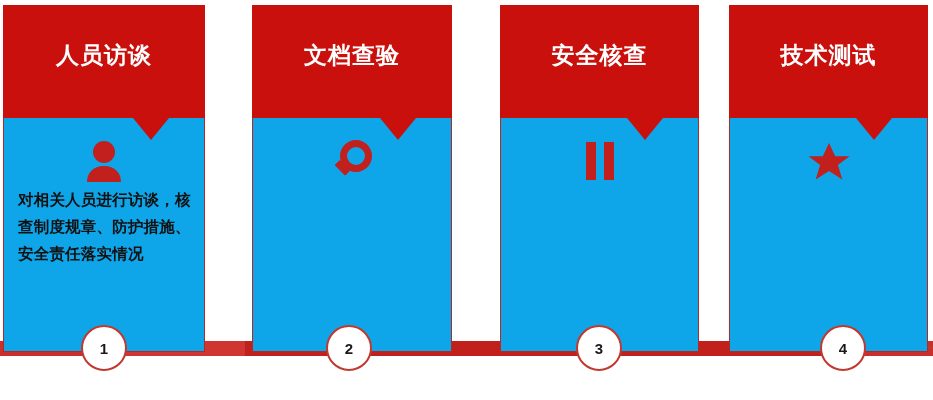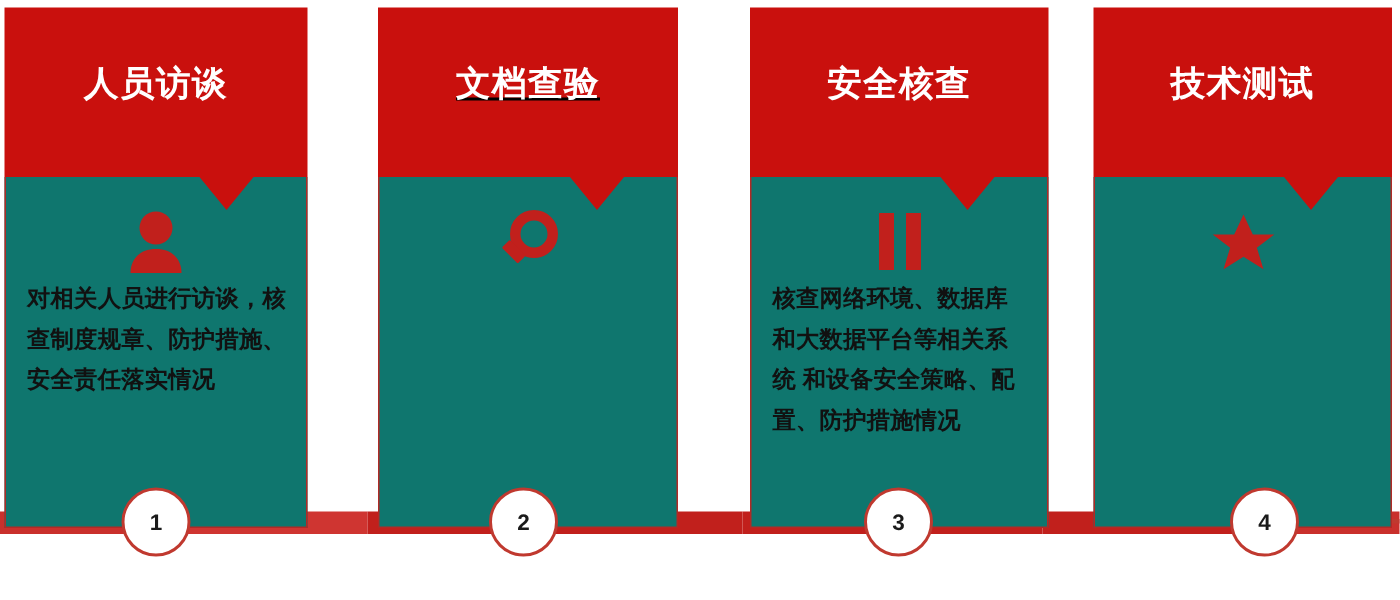--- a/index.html
+++ b/index.html
@@ -104,21 +104,21 @@
     border-left: 18px solid transparent;
     border-right: 18px solid transparent;
     border-top: 22px solid #c9100d;
     z-index: 3;
   }
   .card-body {
     position: absolute;
     top: 113px;
     left: 0;
     height: 234px;
-    background: #0f766e;
+    background: #0ea5e9;
     border: 1px solid #b02a26;
     border-top: none;
     box-sizing: border-box;
     z-index: 2;
   }
   .card-icon {
     position: absolute;
     top: 18px;
     left: 0;
     width: 100%;
@@ -139,21 +139,21 @@
     line-height: 27px;
     letter-spacing: 0.2px;
   }
 
   
   .card-1 { left: 3px;   width: 202px; }
   .card-1 .card-head, .card-1 .card-body { width: 202px; }
   .card-1 .notch { left: 130px; }
 
   .card-2 { left: 252px; width: 200px; }
-  .card-2 .card-head, .card-2 .card-body { width: 200px; text-decoration: underline; }
+  .card-2 .card-head, .card-2 .card-body { width: 200px; }
   .card-2 .notch { left: 128px; }
 
   .card-3 { left: 500px; width: 199px; }
   .card-3 .card-head, .card-3 .card-body { width: 199px; justify-content: center; }
   .card-3 .notch { left: 127px; }
 
   .card-4 { left: 729px; width: 199px; }
   .card-4 .card-head, .card-4 .card-body { width: 199px; }
   .card-4 .notch { left: 127px; }
 </style>
@@ -209,21 +209,20 @@
       <div class="head-title">安全核查</div>
     </div>
     <div class="notch"></div>
     <div class="card-body">
       <div class="card-icon">
         <svg width="36" height="42" viewBox="0 0 36 42">
           <rect x="4" y="2" width="10" height="38" fill="#c1201c"></rect>
           <rect x="22" y="2" width="10" height="38" fill="#c1201c"></rect>
         </svg>
       </div>
-      <div class="card-desc">核查网络环境、数据库和大数据平台等相关系统 和设备安全策略、配置、防护措施情况</div>
     </div>
   </div>
 
   <div class="card card-4">
     <div class="card-head">
       <div class="head-title">技术测试</div>
     </div>
     <div class="notch"></div>
     <div class="card-body">
       <div class="card-icon">

